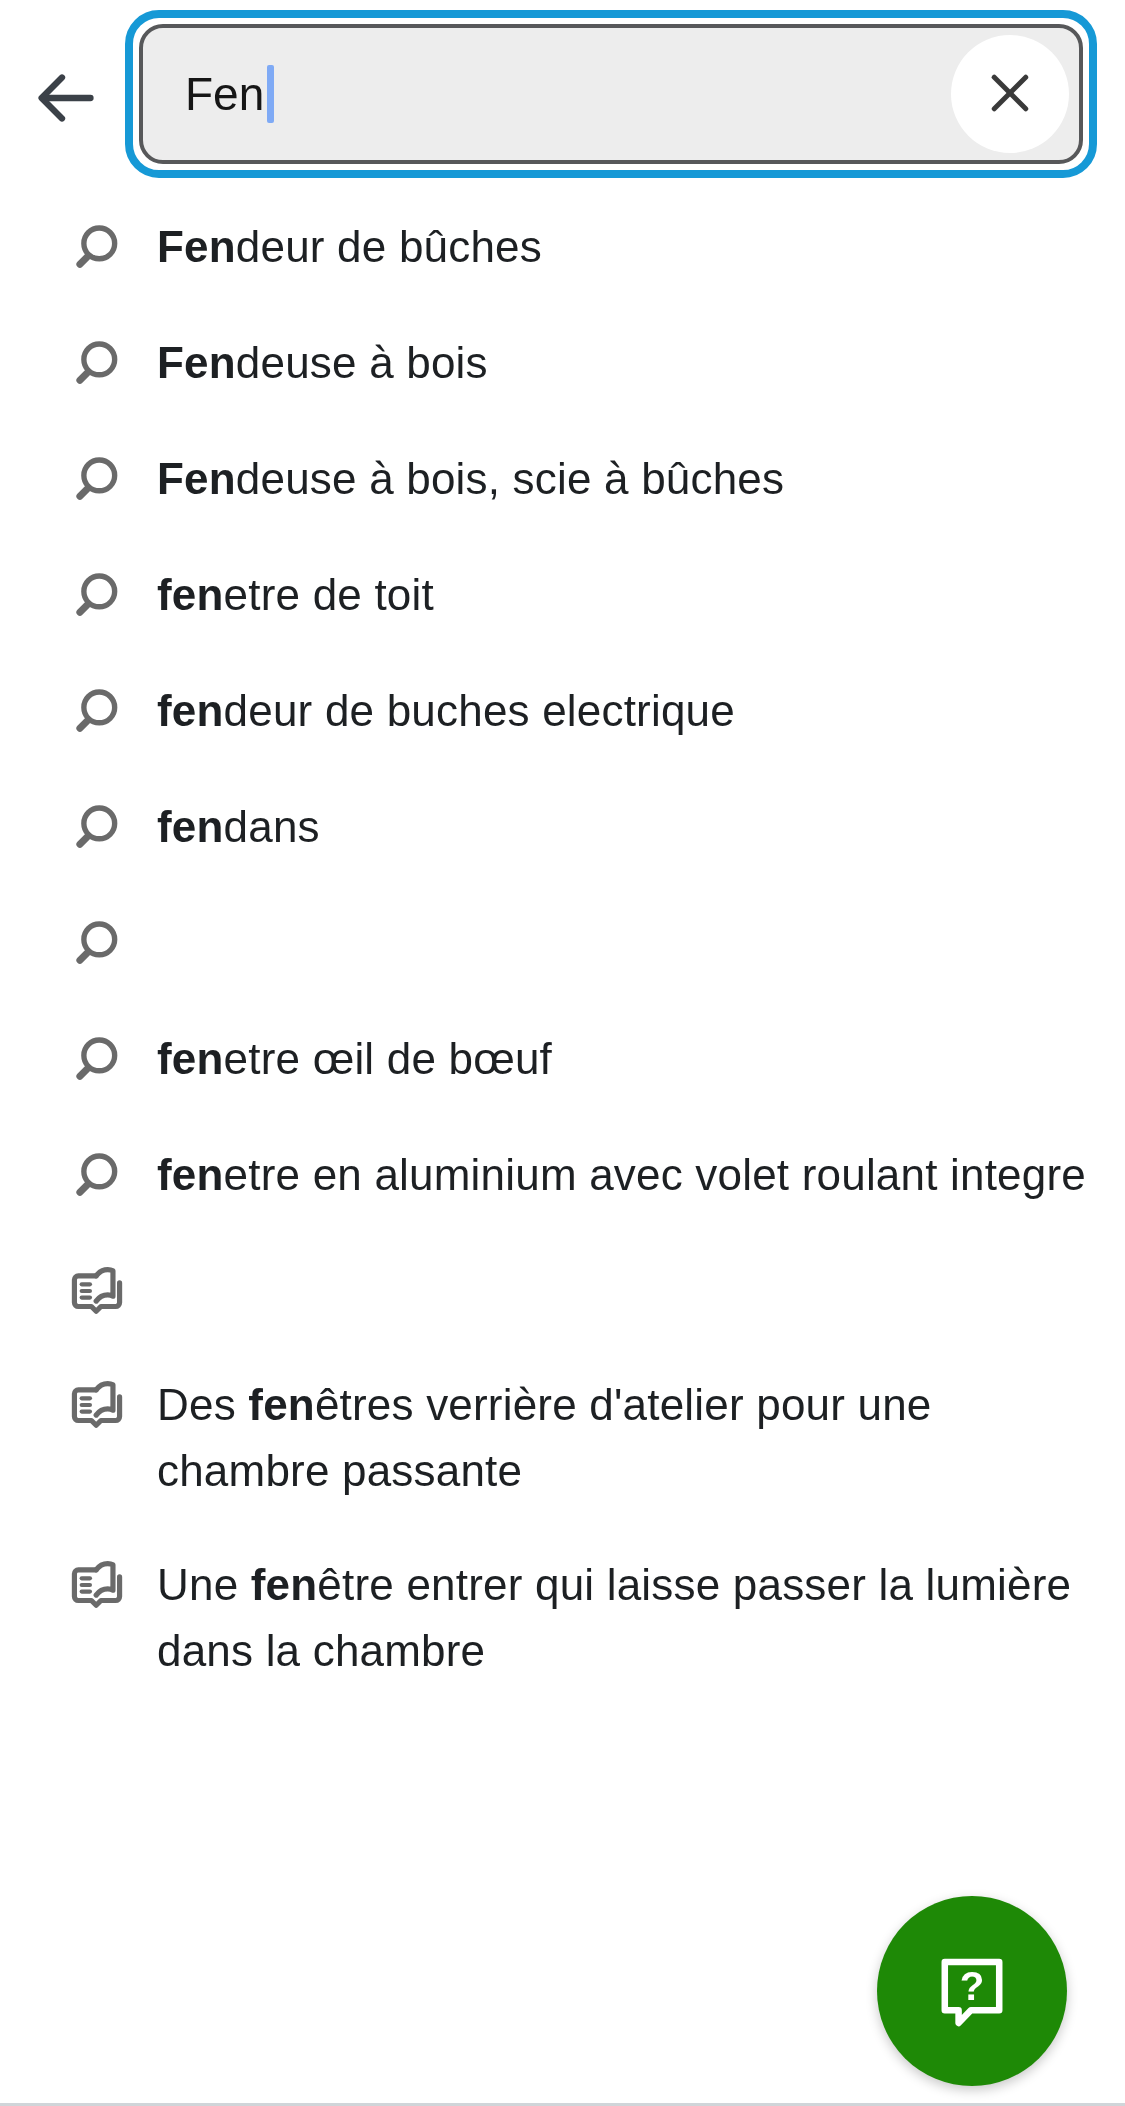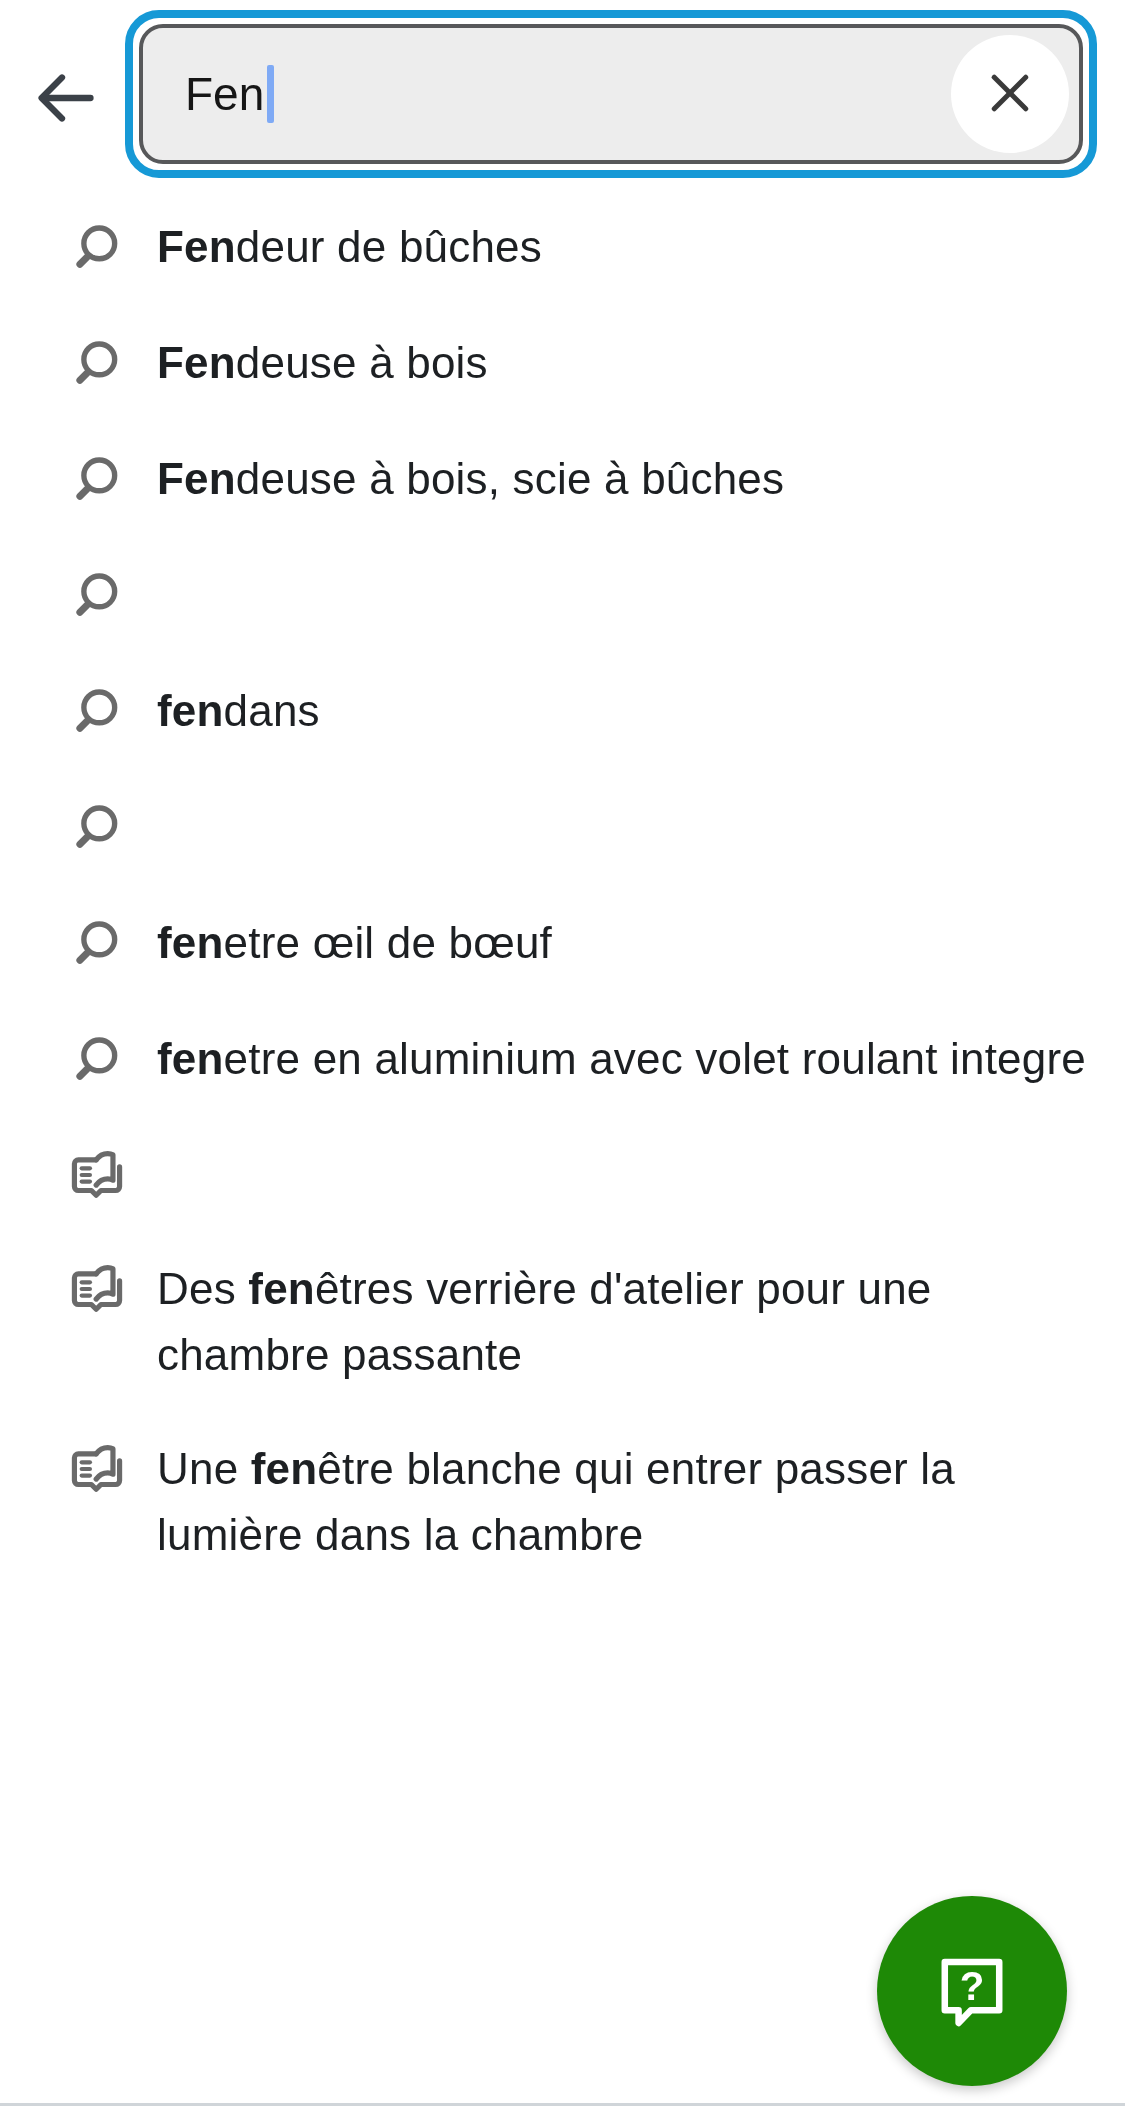--- a/index.html
+++ b/index.html
@@ -170,20 +170,33 @@
     <li class="row">
     <span class="icon-wrap">
       <span>
         <svg width="56" height="58" viewBox="0 0 24 24" fill="none" stroke="#6a6a6a">
           <circle cx="13.4" cy="9.6" r="6.6" stroke-width="2.3"></circle>
           <line x1="8.2" y1="15.4" x2="5.1" y2="18.5" stroke-width="3" stroke-linecap="round"></line>
         </svg>
       </span>
 
     </span>
+    <span class="txt"><span class="b">fen</span><span class="r">etre de toit</span></span>
+  </li>
+    <li class="row">
+    <span class="icon-wrap">
+      <span>
+        <svg width="56" height="58" viewBox="0 0 24 24" fill="none" stroke="#6a6a6a">
+          <circle cx="13.4" cy="9.6" r="6.6" stroke-width="2.3"></circle>
+          <line x1="8.2" y1="15.4" x2="5.1" y2="18.5" stroke-width="3" stroke-linecap="round"></line>
+        </svg>
+      </span>
+
+    </span>
+    <span class="txt"><span class="b">fen</span><span class="r">deur de buches electrique</span></span>
   </li>
     <li class="row">
     <span class="icon-wrap">
       <span>
         <svg width="56" height="58" viewBox="0 0 24 24" fill="none" stroke="#6a6a6a">
           <circle cx="13.4" cy="9.6" r="6.6" stroke-width="2.3"></circle>
           <line x1="8.2" y1="15.4" x2="5.1" y2="18.5" stroke-width="3" stroke-linecap="round"></line>
         </svg>
       </span>
 
@@ -260,21 +273,21 @@
       <span>
         <svg width="58" height="56" viewBox="0 0 28 26" fill="none" stroke="#6a6a6a" stroke-width="2.5" stroke-linecap="round" stroke-linejoin="round">
           <path d="M13.6 5.2 H5 a1.9 1.9 0 0 0 -1.9 1.9 V18.1 a1.9 1.9 0 0 0 1.9 1.9 H11.3 L13.6 22.3 L15.9 20 H23 a1.9 1.9 0 0 0 1.9 -1.9 V8.6"></path>
           <path d="M13.6 5.2 C14.9 3.4 17 2.2 19.2 2.2 c.9 0 1.8.2 2.5.6 V15 c-.7-.4-1.6-.6-2.5-.6 c-2.2 0-4.3 1.2-5.6 3"></path>
           <line x1="6.6" y1="9.3" x2="10.6" y2="9.3" stroke-width="2"></line>
           <line x1="6.6" y1="12.5" x2="10.6" y2="12.5" stroke-width="2"></line>
           <line x1="6.6" y1="15.7" x2="10.6" y2="15.7" stroke-width="2"></line>
         </svg>
       </span>
     </span>
-    <span class="txt"><span class="r">Une </span><span class="b">fen</span><span class="r">être blanche qui entrer passer la lumière dans la chambre</span></span>
+    <span class="txt"><span class="r">Une </span><span class="b">fen</span><span class="r">être entrer qui laisse passer la lumière dans la chambre</span></span>
   </li>
   </ul>
 
 <button class="fab">
   <span>
     <svg width="92" height="92" viewBox="0 0 24 24" fill="none">
       <path d="M4.9 4.7 H19.1 V17.3 H11.7 L8.5 20.6 V17.3 H4.9 Z" stroke="#ffffff" stroke-width="1.7" stroke-linejoin="round"></path>
       <text id="fab-glyph" x="12" y="14.6" text-anchor="middle" font-family="Liberation Sans, DejaVu Sans, sans-serif" font-size="10.5" font-weight="bold" fill="#ffffff">?</text>
     </svg>
   </span>

